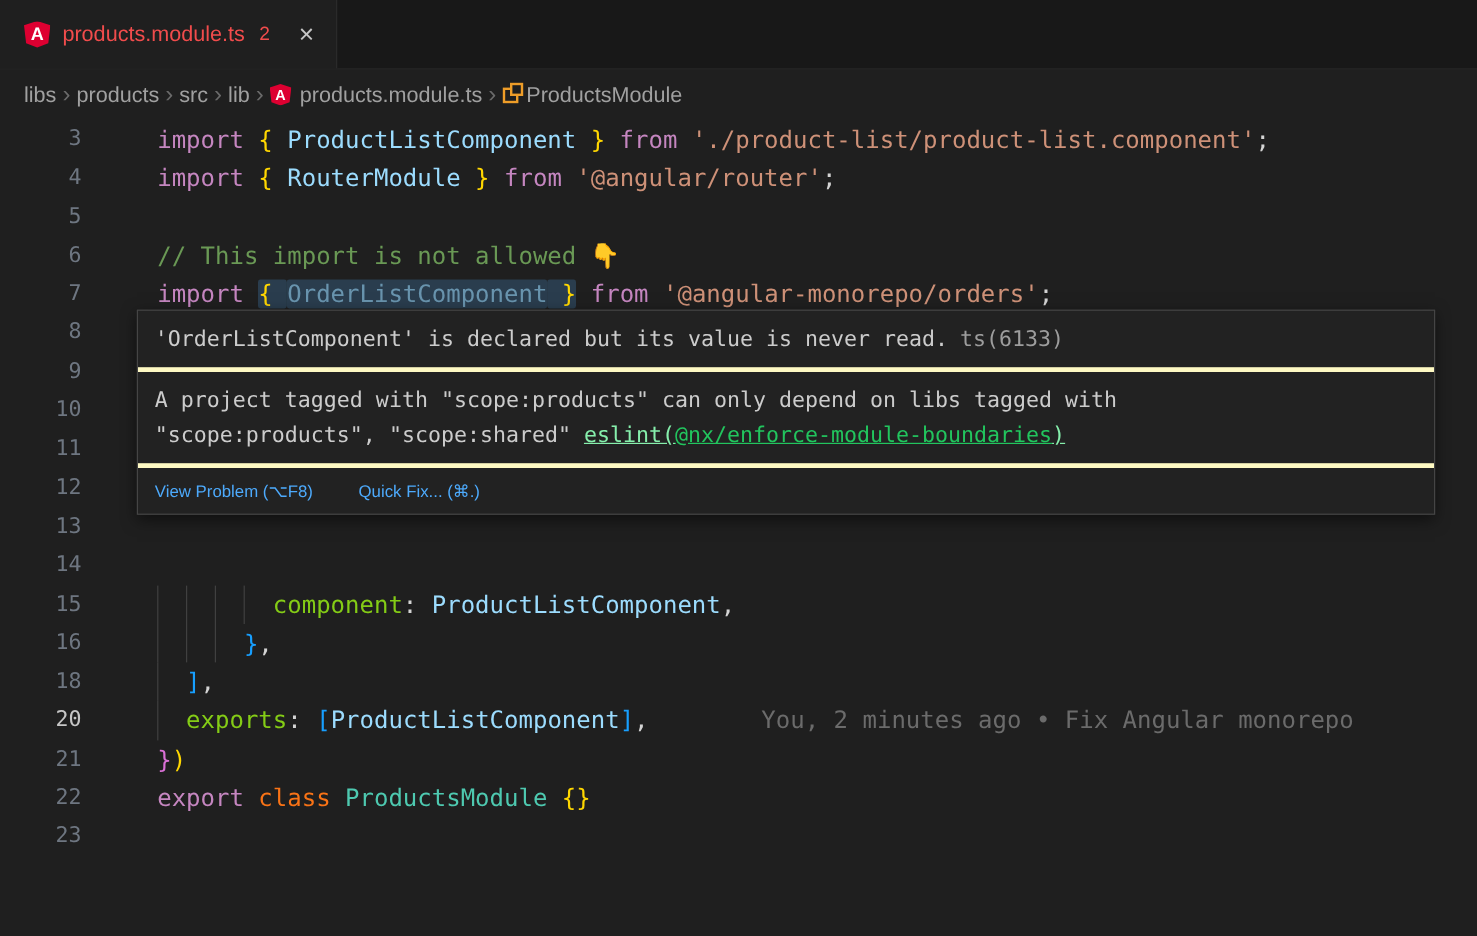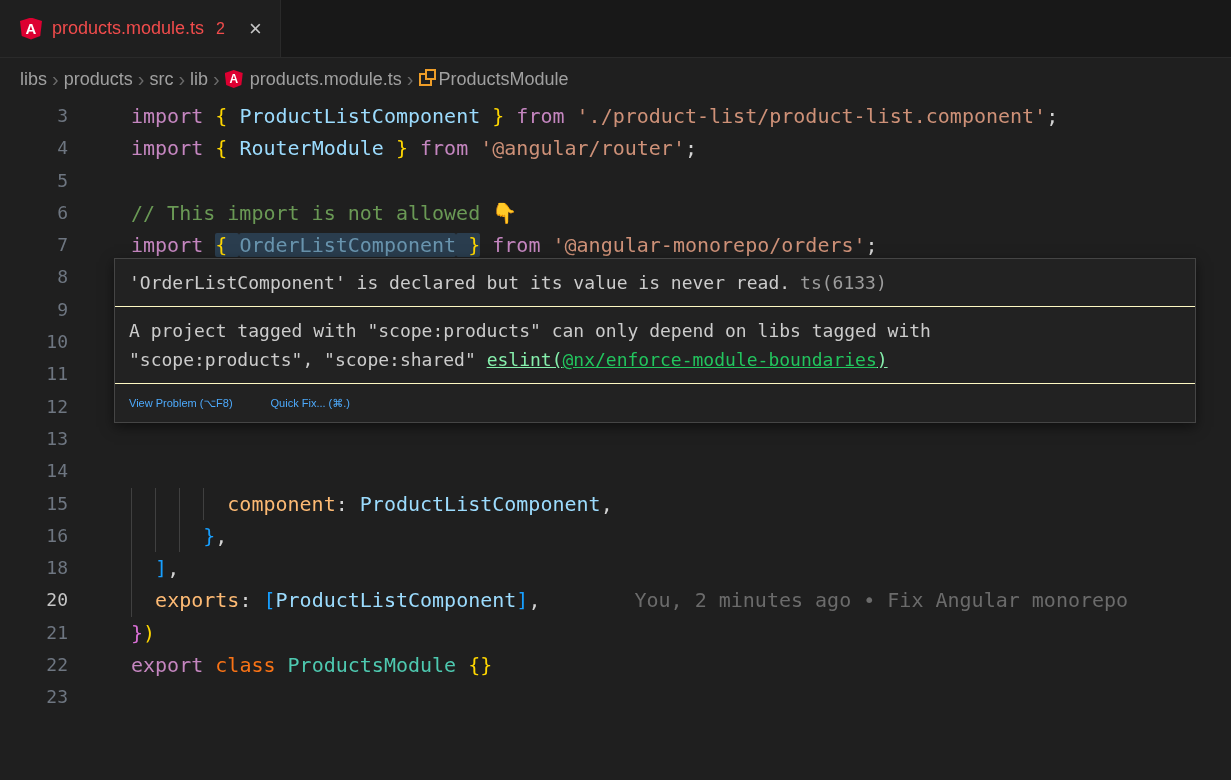--- a/index.html
+++ b/index.html
@@ -57,21 +57,21 @@
     position:absolute; left:0; top:0; width:68px; text-align:right;
     color:#6e7681; font-size:18px; cursor:pointer;
   }
   .code-row.active .ln { color:#c6c6c6; }
   .code-content { position:absolute; left:131px; top:0; right:0; white-space:pre; }
   .guide { position:absolute; top:0; bottom:0; width:1px; background:#404040; }
 
   .tk-kw   { color:#C586C0; }
   .tk-kw2  { color:#f97316; }
   .tk-id   { color:#9CDCFE; }
-  .tk-prop { color:#fdba74; }
+  .tk-prop { color:#84cc16; }
   .tk-type { color:#4EC9B0; }
   .tk-str  { color:#CE9178; }
   .tk-cmt  { color:#6A9955; }
   .tk-pun  { color:#D4D4D4; }
   .tk-ws   { color:#D4D4D4; }
   .tk-b1   { color:#FFD700; }
   .tk-b2   { color:#DA70D6; }
   .tk-b3   { color:#179FFF; }
   .tk-dim  { color:rgba(156,220,254,.55); }
   .tk-blame{ color:#6b6b6b; padding-left:94px; }
@@ -83,29 +83,29 @@
   }
   .hl { background:rgba(56,97,136,.45); border-radius:2px; }
 
   
   .hover-popup {
     position:absolute; left:114px; top:158px; width:1082px;
     background:#222222; border:1px solid #454545; z-index:10;
     box-shadow:0 4px 12px rgba(0,0,0,.5);
     font-size:18px; color:#cccccc;
   }
-  .hv-section { padding:9px 14px; border-bottom:1px solid #fef9c3; line-height:29px; }
+  .hv-section { padding:9px 14px; border-bottom:4px solid #fef9c3; line-height:29px; }
   .hv-dim  { color:#86efac;text-decoration:underline; }
   .hv-code { margin-left:10px; color:#9d9d9d; }
   .hv-link { color:#22c55e; text-decoration:underline; cursor:pointer; }
   .hv-kw   { color:#569CD6; }
   .hv-str  { color:#CE9178; }
   .hv-actions {
     display:flex; align-items:center; gap:38px; height:38px; padding:0 14px;
-    font-family:"Liberation Sans",sans-serif; font-size:11px;
+    font-family:"Liberation Sans",sans-serif; font-size:14px;
   }
   .hv-action { color:#4daafc; cursor:pointer; }
 </style>
 </head>
 <body>
 
 <div class="tabbar">
   <div class="tab">
     <span class="ng-icon" style="width:22px;height:22px">
         <span class="ng-a" style="font-size:15px">A</span>

